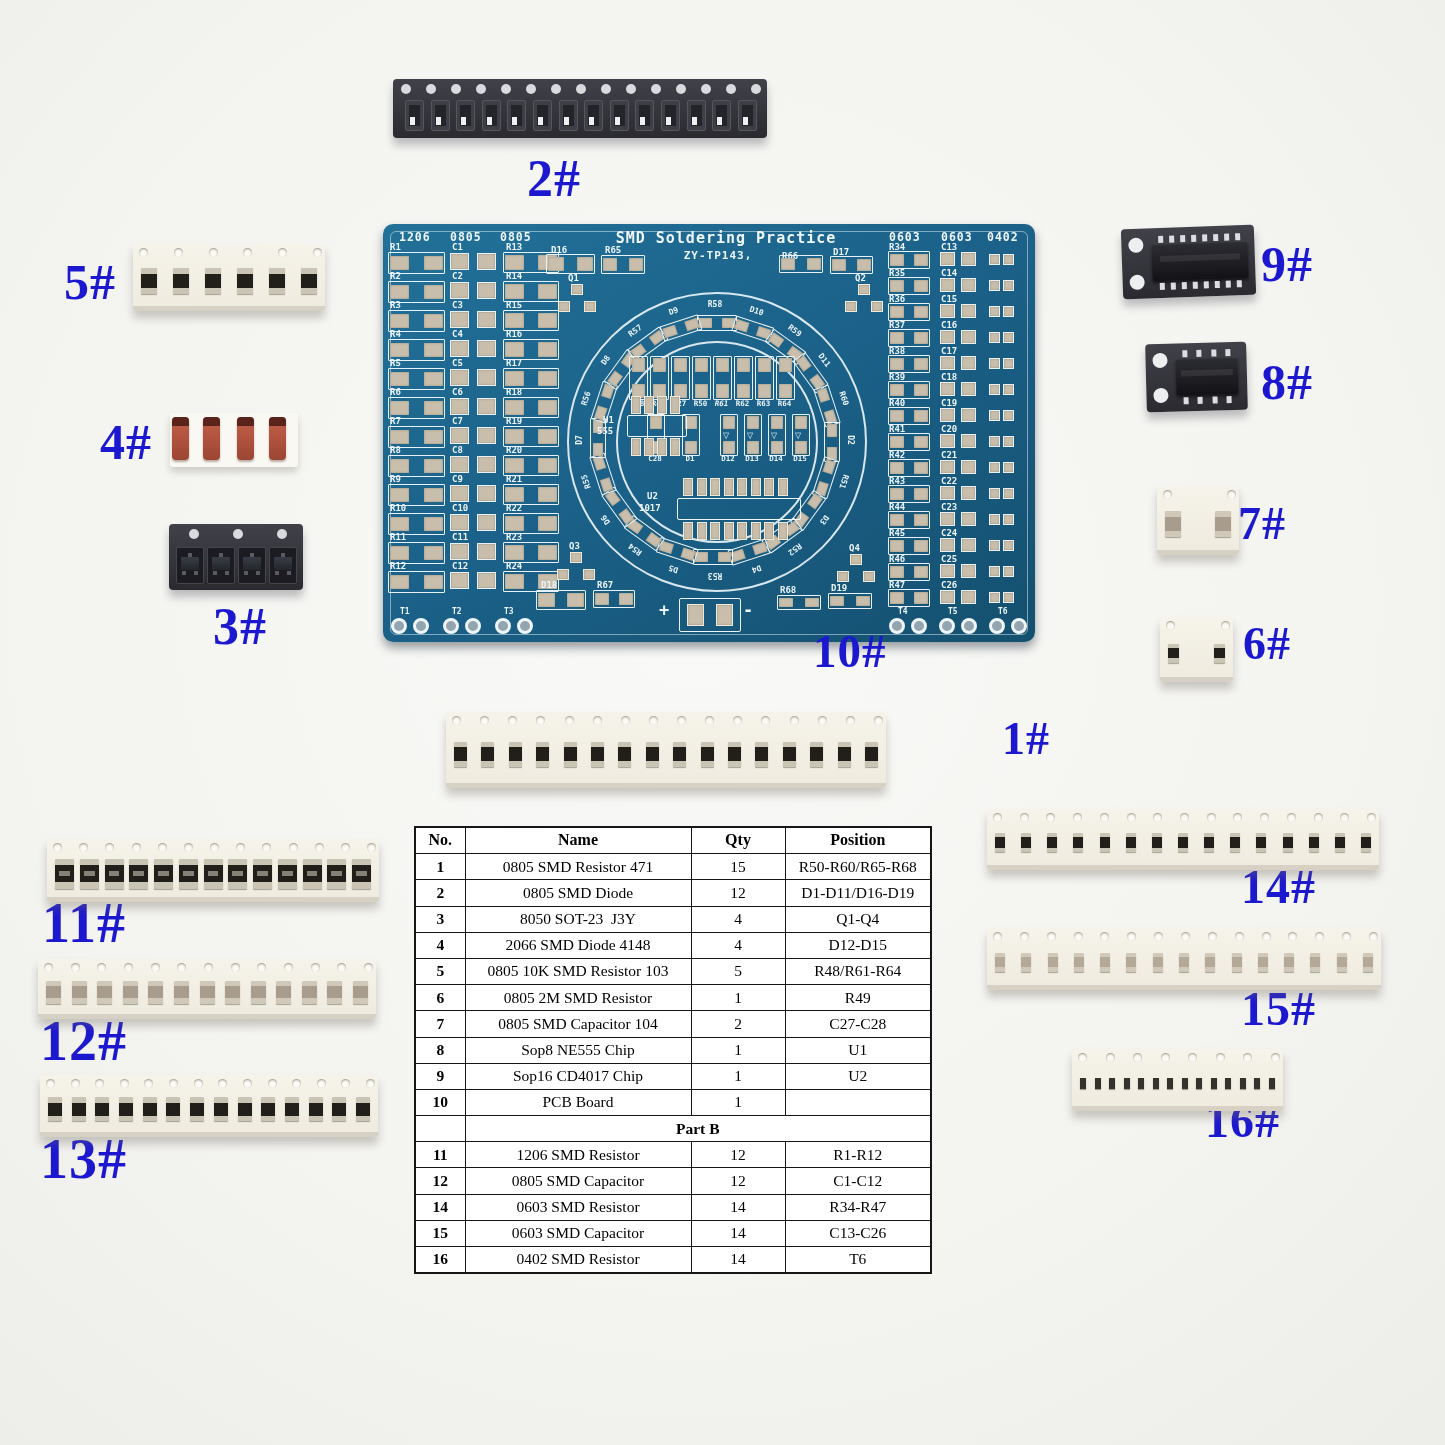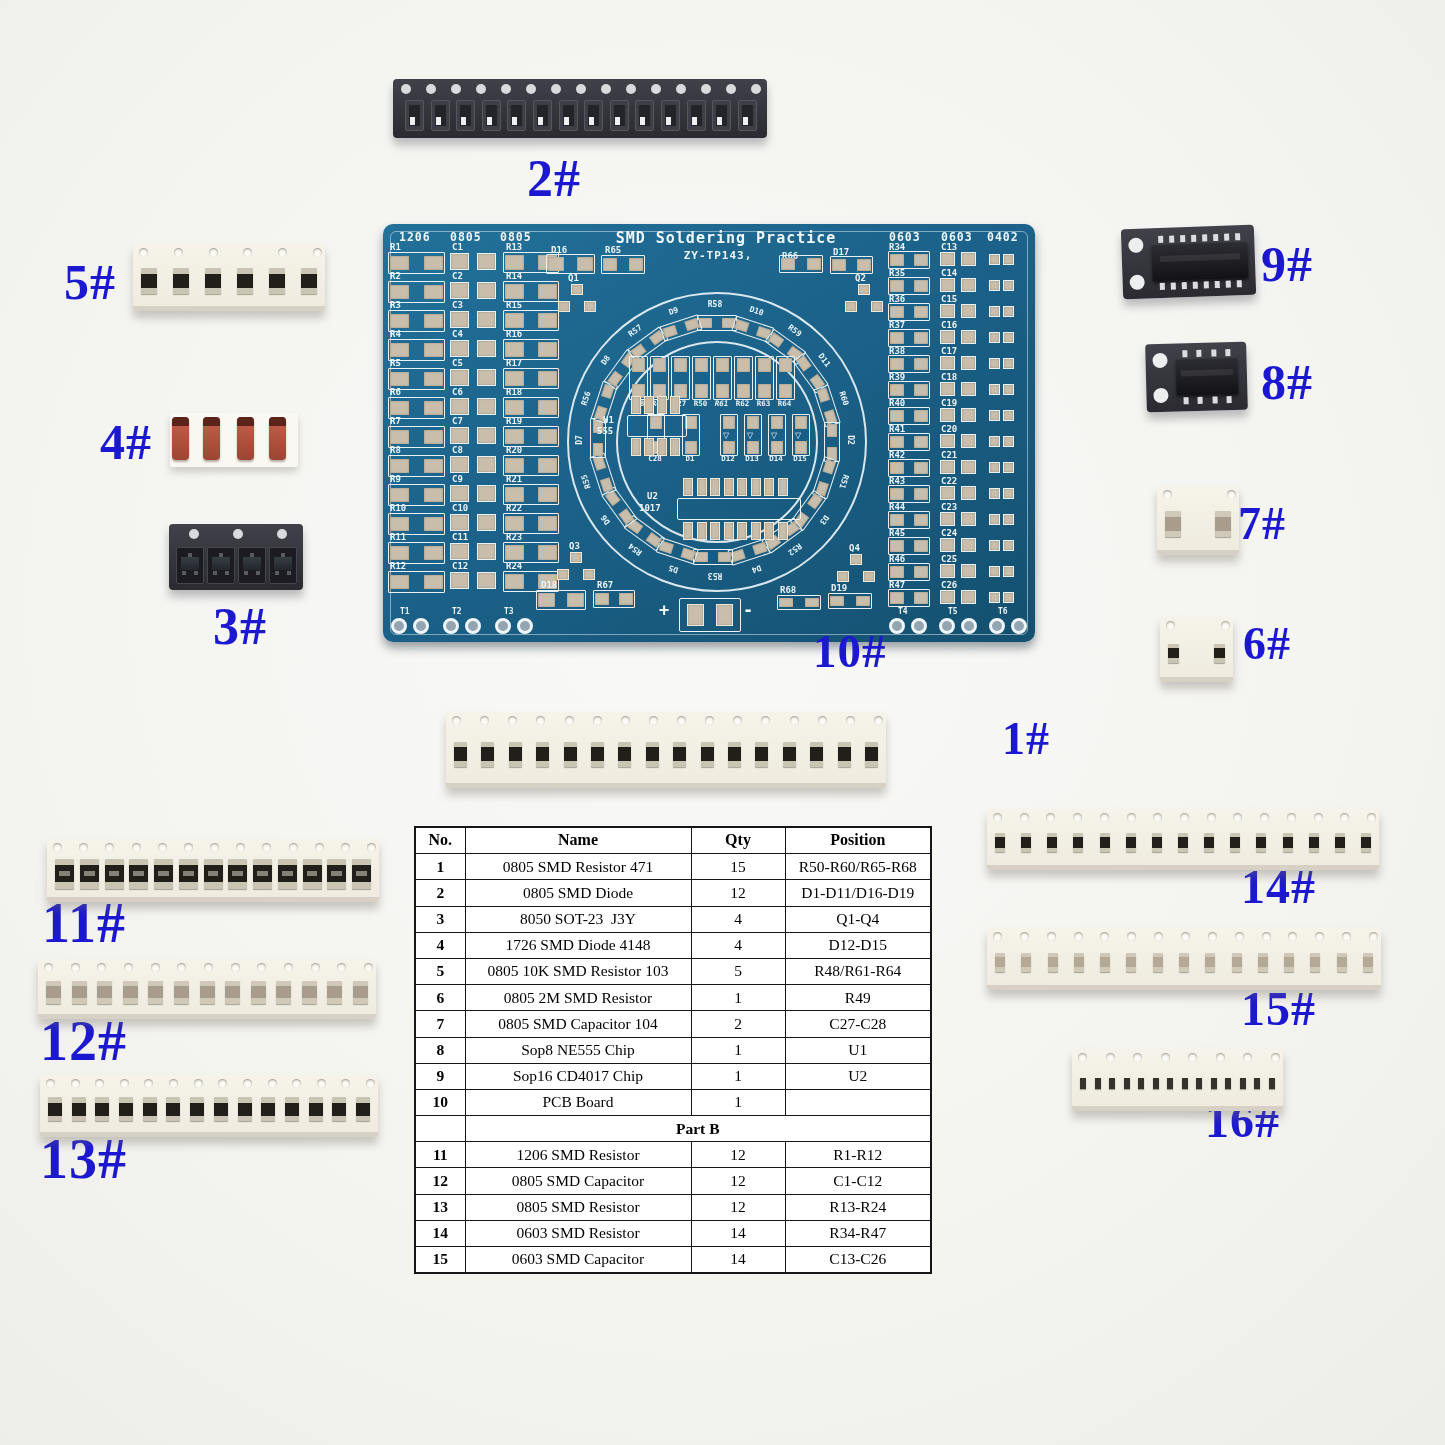--- a/index.html
+++ b/index.html
@@ -797,21 +797,21 @@
             <td>D1-D11/D16-D19</td>
           </tr>
           <tr>
             <td class="noCol">3</td>
             <td>8050 SOT-23  J3Y</td>
             <td>4</td>
             <td>Q1-Q4</td>
           </tr>
           <tr>
             <td class="noCol">4</td>
-            <td>1726 SMD Diode 4148</td>
+            <td>2066 SMD Diode 4148</td>
             <td>4</td>
             <td>D12-D15</td>
           </tr>
           <tr>
             <td class="noCol">5</td>
             <td>0805 10K SMD Resistor 103</td>
             <td>5</td>
             <td>R48/R61-R64</td>
           </tr>
           <tr>
@@ -854,36 +854,36 @@
             <td>12</td>
             <td>R1-R12</td>
           </tr>
           <tr>
             <td class="noCol">12</td>
             <td>0805 SMD Capacitor</td>
             <td>12</td>
             <td>C1-C12</td>
           </tr>
           <tr>
-            <td class="noCol">13</td>
-            <td>0805 SMD Resistor</td>
-            <td>12</td>
-            <td>R13-R24</td>
-          </tr>
-          <tr>
             <td class="noCol">14</td>
             <td>0603 SMD Resistor</td>
             <td>14</td>
             <td>R34-R47</td>
           </tr>
           <tr>
             <td class="noCol">15</td>
             <td>0603 SMD Capacitor</td>
             <td>14</td>
             <td>C13-C26</td>
+          </tr>
+          <tr>
+            <td class="noCol">16</td>
+            <td>0402 SMD Resistor</td>
+            <td>14</td>
+            <td>T6</td>
           </tr>
         </tbody>
       </table>
     </div>
 <div class="plabel" style="left: 1002px; top: 716px; font-size: 46px; color: rgb(28, 24, 208);">1#</div>
     <div class="plabel" style="left: 527px; top: 153px; font-size: 52px; color: rgb(28, 24, 208);">2#</div>
     <div class="plabel" style="left: 213px; top: 601px; font-size: 52px; color: rgb(28, 24, 208);">3#</div>
     <div class="plabel" style="left: 100px; top: 417px; font-size: 50px; color: rgb(28, 24, 208);">4#</div>
     <div class="plabel" style="left: 64px; top: 257px; font-size: 50px; color: rgb(28, 24, 208);">5#</div>
     <div class="plabel" style="left: 1243px; top: 621px; font-size: 46px; color: rgb(28, 24, 208);">6#</div>

